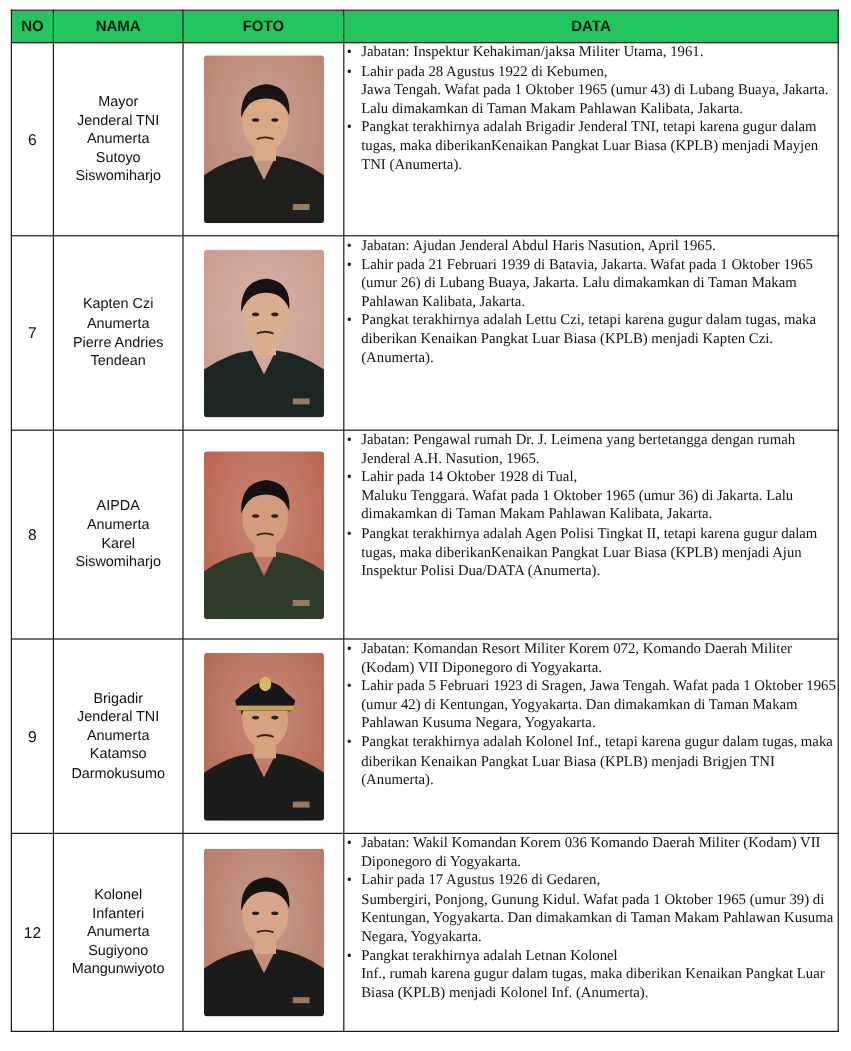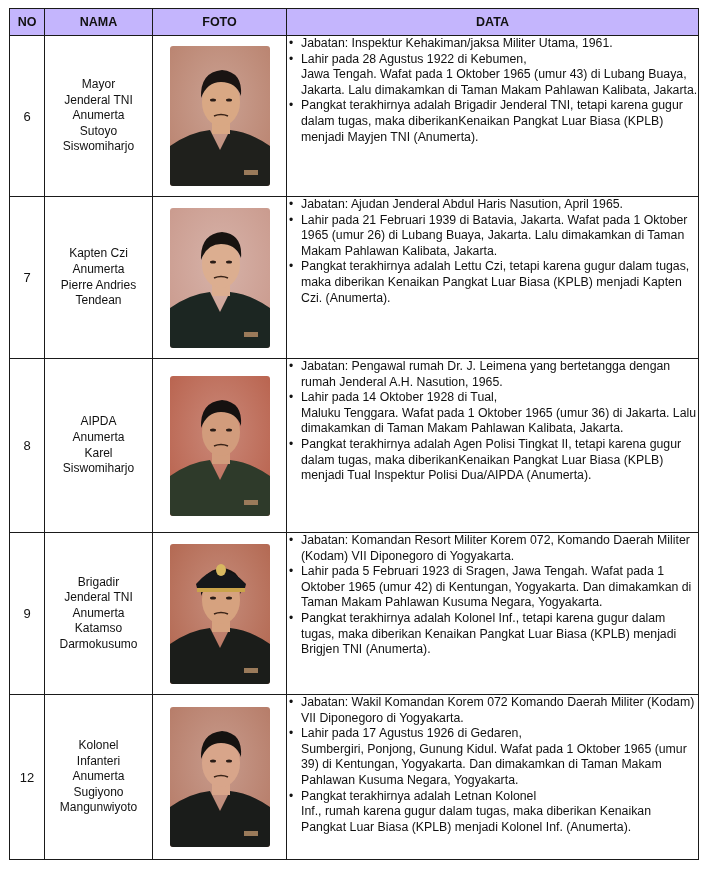--- a/index.html
+++ b/index.html
@@ -1,29 +1,29 @@
 <!DOCTYPE html>
 <html><head>
 <meta charset="utf-8">
 <style>
   html, body { margin: 0; padding: 0; background: #ffffff; }
   body { width: 709px; height: 876px; position: relative; overflow: hidden;
          font-family: "Liberation Sans", sans-serif; color: #111; }
   table.heroes { position: absolute; left: 9px; top: 8px; width: 689px;
                  border-collapse: collapse; table-layout: fixed; }
   table.heroes th, table.heroes td { border: 1.5px solid #1a1a1a; padding: 0; }
-  table.heroes th { background: #c4b5fd; height: 26px; font-size: 12.5px; font-weight: bold;
+  table.heroes th { background: #22c55e; height: 26px; font-size: 12.5px; font-weight: bold;
                     text-align: center; vertical-align: middle; }
   col.c-no { width: 35px; } col.c-nama { width: 108px; } col.c-foto { width: 134px; } col.c-data { width: 412px; }
   td.no { text-align: center; vertical-align: middle; font-size: 13px; }
   td.nama { text-align: center; vertical-align: middle; font-size: 12px; line-height: 15.6px; padding: 0 4px; }
   td.nama .line { display: block; }
   td.foto { text-align: center; vertical-align: middle; }
   td.data { vertical-align: top; font-size: 12.3px; line-height: 15.6px; padding: 3px 6px 4px 4px; }
-  ul.bullets { margin: 0; padding: 0 0 0 14px; list-style: none; }
+  ul.bullets { margin: 0; padding: 0 0 0 14px; list-style: none; font-family: Liberation Serif, serif; }
   ul.bullets li { position: relative; }
   ul.bullets li::before { content: "\2022"; position: absolute; left: -12px; top: 0; font-size: 12px; }
   ul.bullets li .seg { display: block; }
   .portrait { width: 100px; height: 140px; margin: 0 auto; position: relative; overflow: hidden;
               border-radius: 3px; box-shadow: 0 0 6px 4px rgba(255,255,255,0.9) inset; }
   .portrait svg { display: block; width: 100%; height: 100%; }
   tr.r6 td { height: 160px; } tr.r7 td { height: 161px; } tr.r8 td { height: 173px; margin-top: 36px; }
   tr.r9 td { height: 161px; margin-left: 40px; } tr.r10 td { height: 164px; }
 </style>
 </head>
@@ -168,21 +168,21 @@
         <td class="data">
           <ul class="bullets">
             <li>
               <span class="seg">Jabatan: Pengawal rumah Dr. J. Leimena yang bertetangga dengan rumah Jenderal A.H. Nasution, 1965.</span>
             </li>
             <li>
               <span class="seg">Lahir pada 14 Oktober 1928 di Tual,</span>
               <span class="seg">Maluku Tenggara. Wafat pada 1 Oktober 1965 (umur 36) di Jakarta. Lalu dimakamkan di Taman Makam Pahlawan Kalibata, Jakarta.</span>
             </li>
             <li>
-              <span class="seg">Pangkat terakhirnya adalah Agen Polisi Tingkat II, tetapi karena gugur dalam tugas, maka diberikanKenaikan Pangkat Luar Biasa (KPLB) menjadi Tual Inspektur Polisi Dua/AIPDA (Anumerta).</span>
+              <span class="seg">Pangkat terakhirnya adalah Agen Polisi Tingkat II, tetapi karena gugur dalam tugas, maka diberikanKenaikan Pangkat Luar Biasa (KPLB) menjadi Ajun Inspektur Polisi Dua/DATA (Anumerta).</span>
             </li>
           </ul>
         </td>
       </tr>
       <tr class="r9">
         <td class="no">9</td>
         <td class="nama">
           <span class="line">Brigadir</span>
           <span class="line">Jenderal TNI</span>
           <span class="line">Anumerta</span>
@@ -254,21 +254,21 @@
         <ellipse cx="43" cy="54" rx="3" ry="1.5" fill="#2a1c16"></ellipse>
         <ellipse cx="59" cy="54" rx="3" ry="1.5" fill="#2a1c16"></ellipse>
         <path d="M44 70 Q51 67 58 70" stroke="#3a2418" stroke-width="1.6" fill="none"></path>
         <rect x="74" y="124" width="14" height="5" fill="#9a7a5a"></rect>
       </svg>
           </div>
         </td>
         <td class="data">
           <ul class="bullets">
             <li>
-              <span class="seg">Jabatan: Wakil Komandan Korem 072 Komando Daerah Militer (Kodam) VII Diponegoro di Yogyakarta.</span>
+              <span class="seg">Jabatan: Wakil Komandan Korem 036 Komando Daerah Militer (Kodam) VII Diponegoro di Yogyakarta.</span>
             </li>
             <li>
               <span class="seg">Lahir pada 17 Agustus 1926 di Gedaren,</span>
               <span class="seg">Sumbergiri, Ponjong, Gunung Kidul. Wafat pada 1 Oktober 1965 (umur 39) di Kentungan, Yogyakarta. Dan dimakamkan di Taman Makam Pahlawan Kusuma Negara, Yogyakarta.</span>
             </li>
             <li>
               <span class="seg">Pangkat terakhirnya adalah Letnan Kolonel</span>
               <span class="seg">Inf., rumah karena gugur dalam tugas, maka diberikan Kenaikan Pangkat Luar Biasa (KPLB) menjadi Kolonel Inf. (Anumerta).</span>
             </li>
           </ul>

